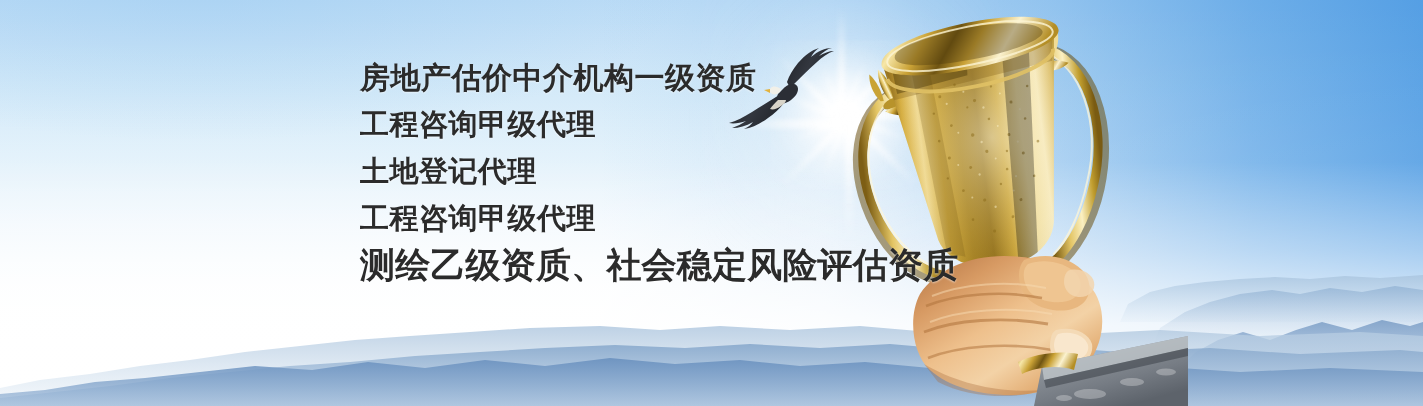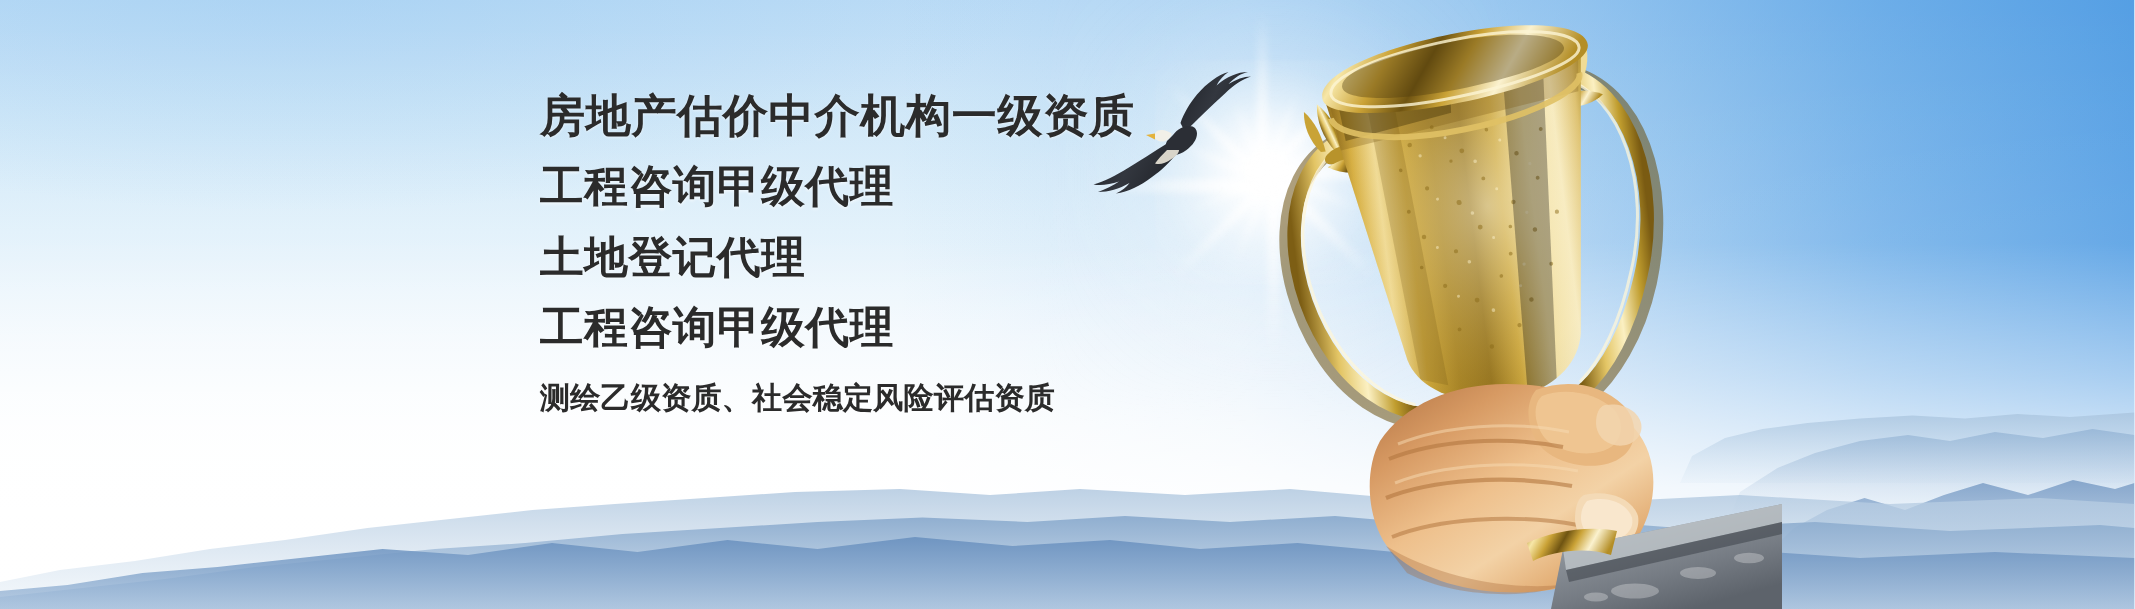--- a/index.html
+++ b/index.html
@@ -96,21 +96,21 @@
   .tline {
     color:#2b2b2b;
     font-weight:700;
     letter-spacing:0.5px;
     line-height:47px;
     white-space:nowrap;
     text-shadow: 0 1px 2px rgba(255,255,255,0.55);
   }
   .tline.s-lg { font-size:30px; }
   .tline.s-md { font-size:29px; }
-  .tline.s-last { font-size:20px; letter-spacing:0.2px; }
+  .tline.s-last { font-size:35px; letter-spacing:0.2px; }
 </style>
 </head>
 <body>
 
 <div id="banner">
 
   <div class="sky-base"></div>
   <div class="sky-topwash"></div>
   <div class="sky-right"></div>
   <div class="sky-right-v"></div>

